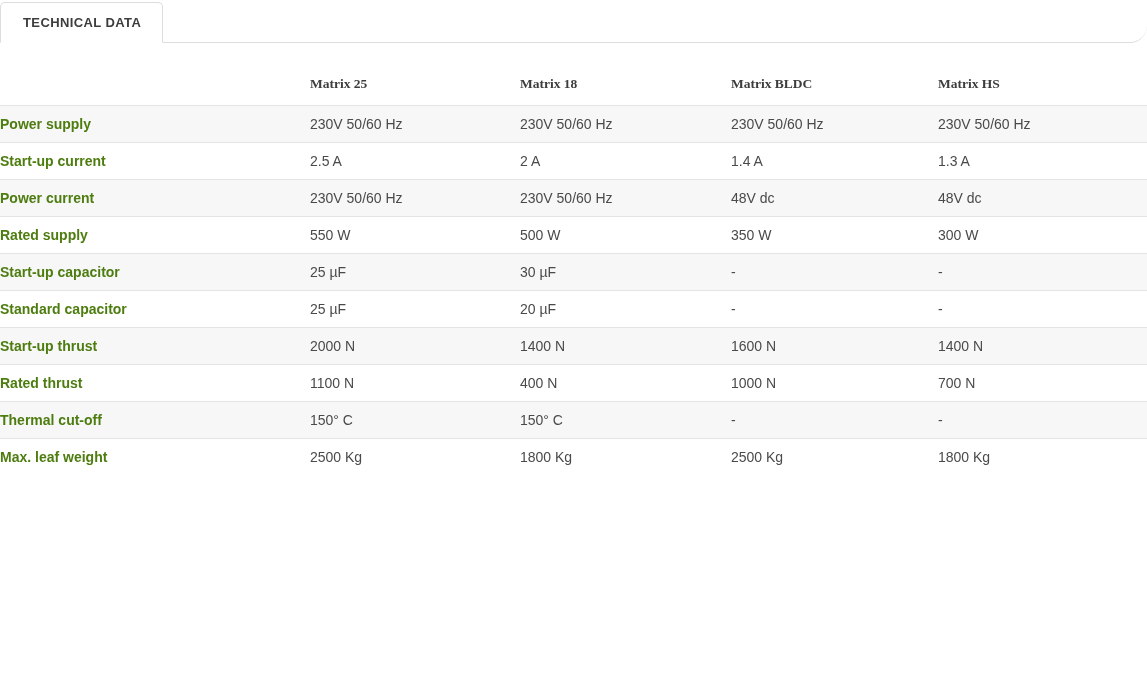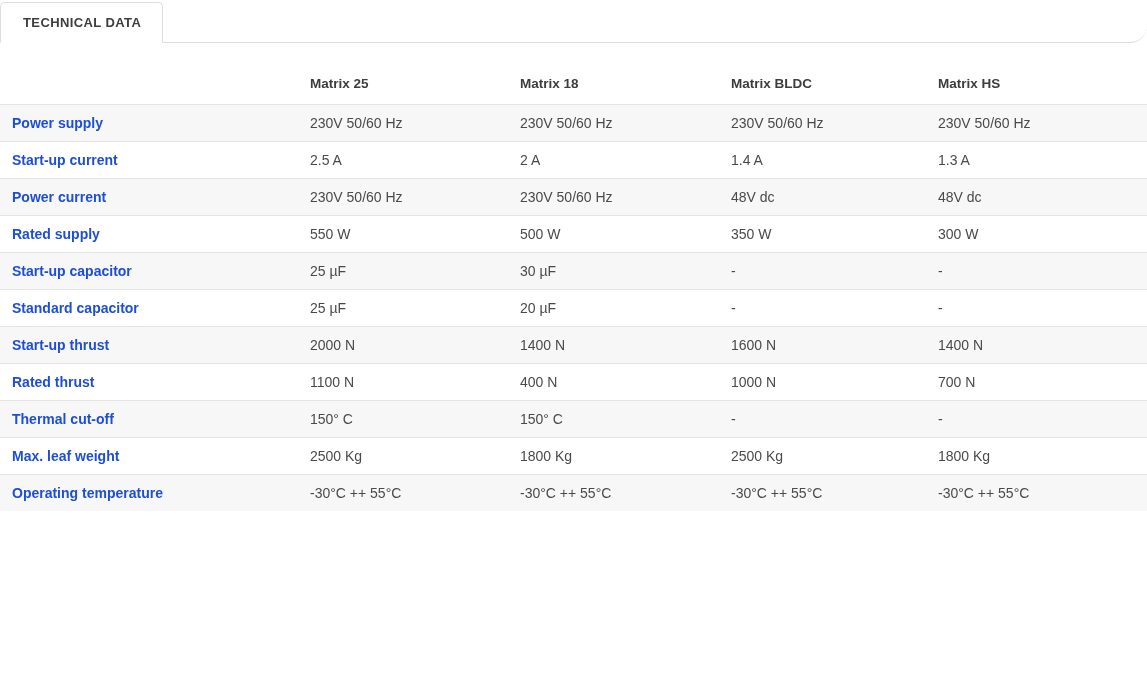--- a/index.html
+++ b/index.html
@@ -49,30 +49,31 @@
   col.c-m25    { width: 210px; }
   col.c-m18    { width: 211px; }
   col.c-bldc   { width: 207px; }
   col.c-hs     { width: auto;  }
   thead th {
     text-align: left;
     font-weight: bold;
     padding: 17px 8px 13px 0;
     font-size: 13.5px;
     color: #3d3d3c;
+    font-family: Liberation Serif, serif;
   }
   thead th.corner { padding-left: 8px; }
   tbody tr { border-top: 1px solid #e4e4e4; }
   tbody tr:nth-child(odd) { background: #f7f7f7; }
   tbody th {
     text-align: left;
     font-weight: bold;
-    padding: 10px 12px;
+    padding: 10px 0;
     line-height: 16px;
-    color: #1d4ed8;
+    color: #4d7c0f;
     white-space: nowrap;
   }
   tbody td {
     padding: 10px 8px 10px 0;
     line-height: 16px;
     color: #4a4a49;
     white-space: nowrap;
   }
 </style>
 </head>
@@ -165,21 +166,14 @@
         <td>-</td>
         <td>-</td>
       </tr>
       <tr>
         <th>Max. leaf weight</th>
         <td>2500 Kg</td>
         <td>1800 Kg</td>
         <td>2500 Kg</td>
         <td>1800 Kg</td>
       </tr>
-      <tr>
-        <th>Operating temperature</th>
-        <td>-30°C ++ 55°C</td>
-        <td>-30°C ++ 55°C</td>
-        <td>-30°C ++ 55°C</td>
-        <td>-30°C ++ 55°C</td>
-      </tr>
     </tbody>
 </table>
 
 </body></html>

